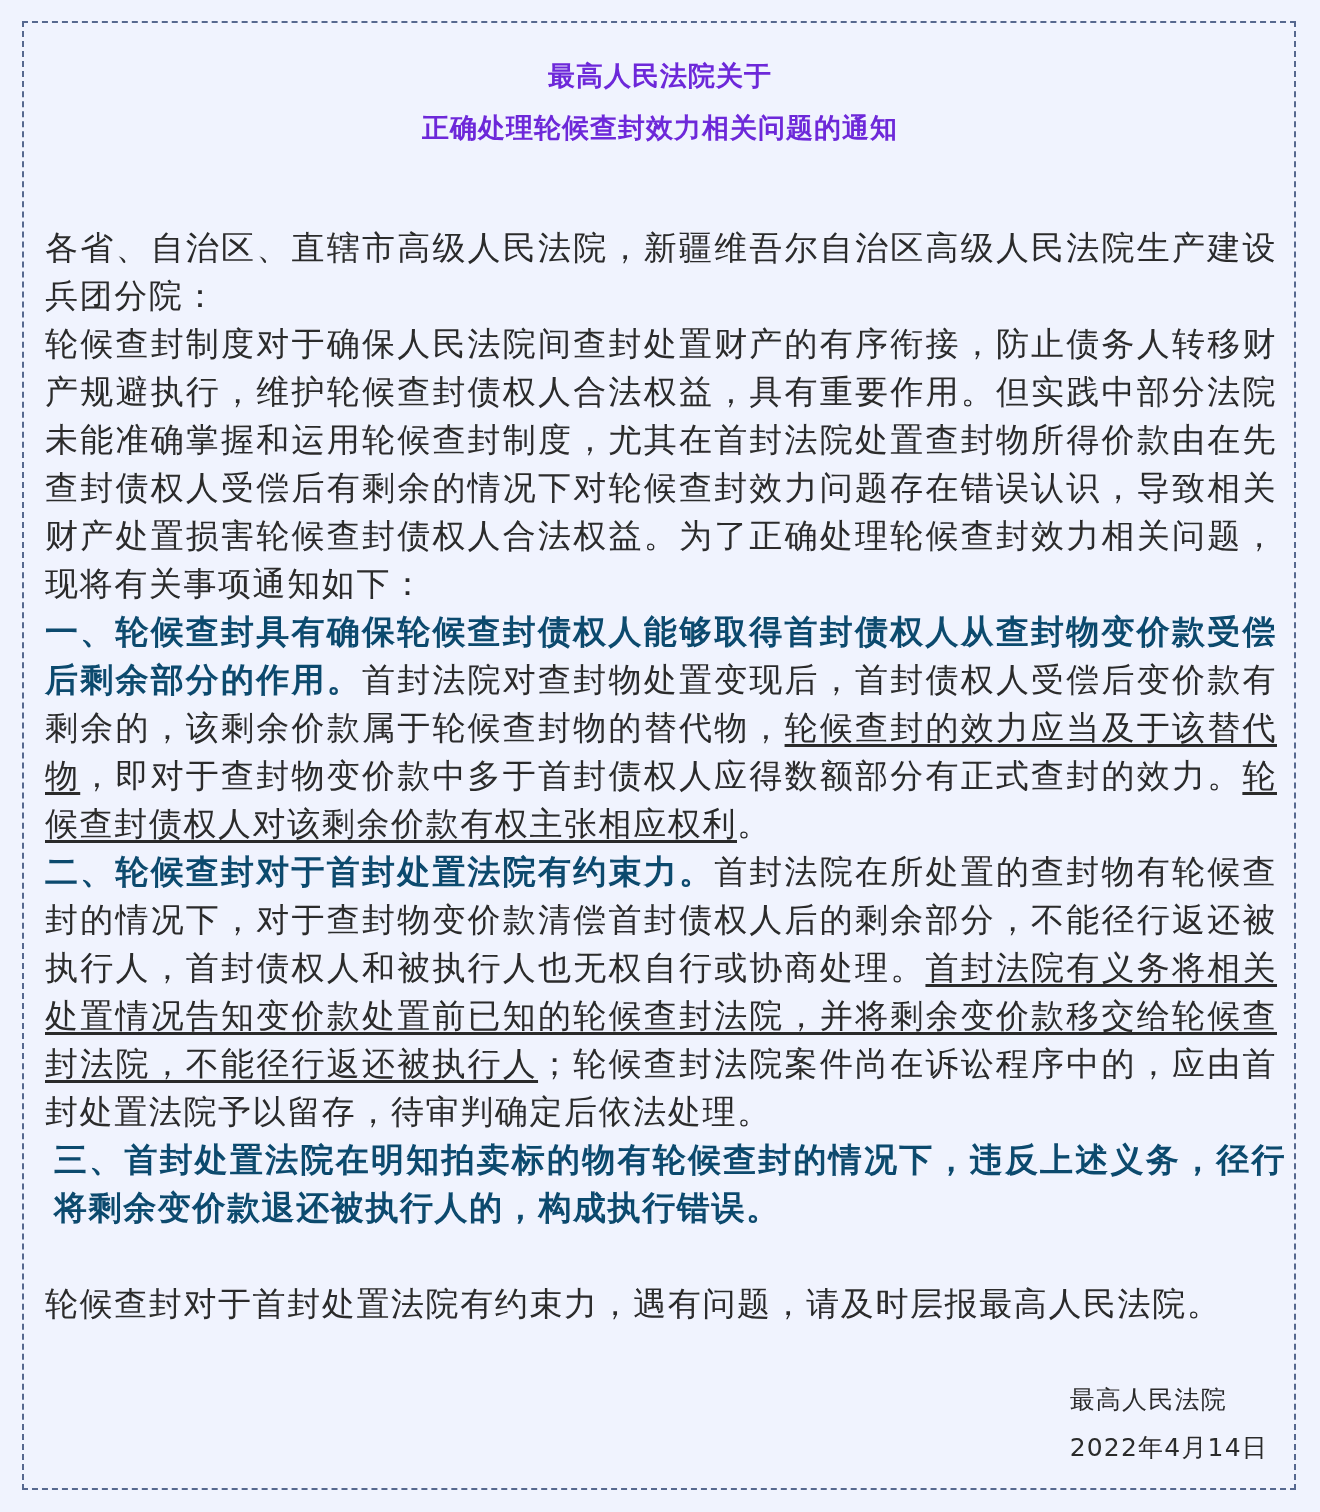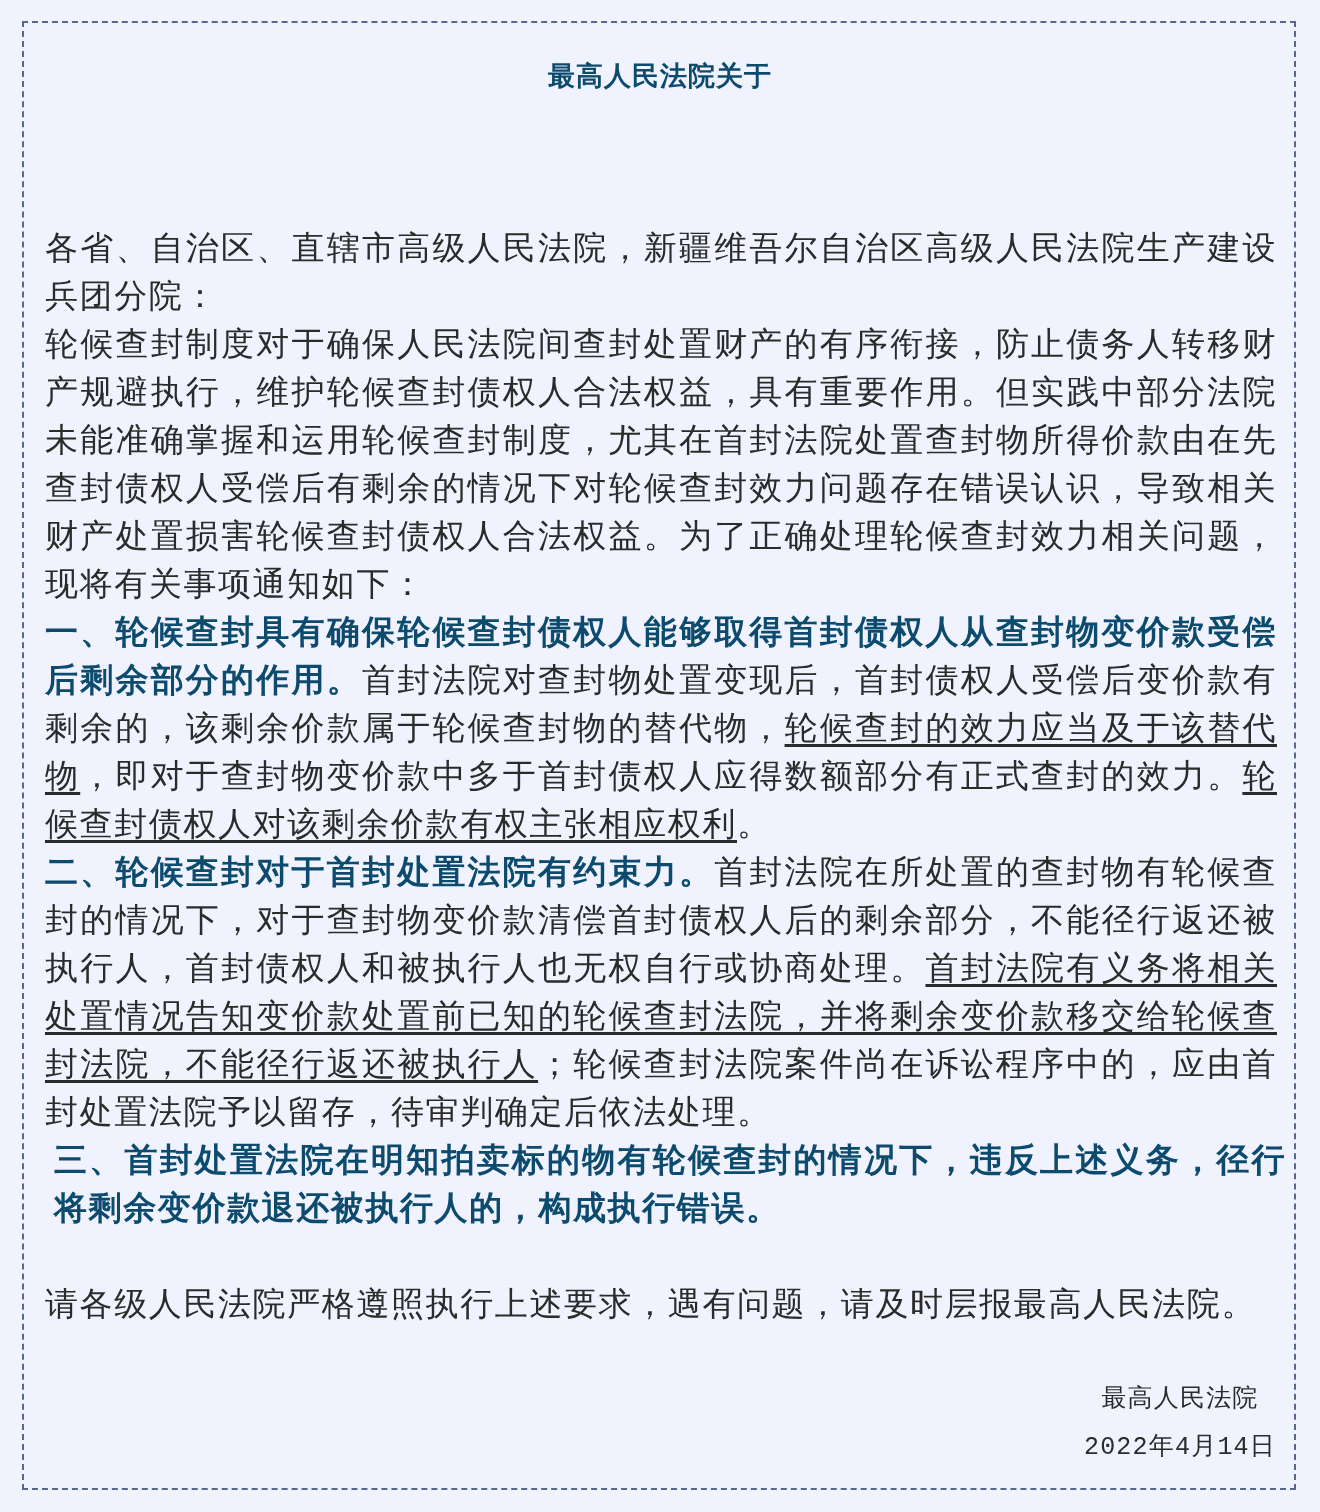--- a/index.html
+++ b/index.html
@@ -22,56 +22,56 @@
       height: 1469px;
       border: 2px dashed #56688f;
       box-sizing: border-box;
     }
     .title-block {
       position: absolute;
       left: 0;
       right: 0;
       top: 50px;
       text-align: center;
-      color: #0c4a6e;
+      color: #6d28d9;
       font-weight: bold;
       font-size: 27px;
       line-height: 52px;
       letter-spacing: 1px;
     }
     .title-line { display: block; }
     .content {
       position: absolute;
       left: 45px;
       width: 1232px;
       font-size: 33px;
       line-height: 48px;
       letter-spacing: 1.6px;
       text-align: justify;
     }
     .para { margin: 0; }
     .para b { font-weight: bold; color: #0c4a6e; }
     .para u { text-decoration: underline; text-underline-offset: 5px; }
     .sign {
       position: absolute;
-      right: 44px;
-      text-align: center;
+      right: 52px;
+      text-align: left;
       font-size: 25px;
       line-height: 48px;
       letter-spacing: 1.2px;
-      font-family: Liberation Mono, monospace;
     }
   </style>
 </head>
 <body>
 
 <div class="frame"></div>
 
 <div class="title-block">
   <span class="title-line">最高人民法院关于</span>
+  <span class="title-line">正确处理轮候查封效力相关问题的通知</span>
 </div>
 
 <div class="content" style="top:224px;">
   <p class="para">各省、自治区、直辖市高级人民法院，新疆维吾尔自治区高级人民法院生产建设兵团分院：</p>
 </div>
 
 <div class="content" style="top:320px;">
   <p class="para">轮候查封制度对于确保人民法院间查封处置财产的有序衔接，防止债务人转移财产规避执行，维护轮候查封债权人合法权益，具有重要作用。但实践中部分法院未能准确掌握和运用轮候查封制度，尤其在首封法院处置查封物所得价款由在先查封债权人受偿后有剩余的情况下对轮候查封效力问题存在错误认识，导致相关财产处置损害轮候查封债权人合法权益。为了正确处理轮候查封效力相关问题，现将有关事项通知如下：</p>
 </div>
 
@@ -81,19 +81,19 @@
 
 <div class="content" style="top:848px;">
   <p class="para"><b>二、轮候查封对于首封处置法院有约束力。</b><span>首封法院在所处置的查封物有轮候查封的情况下，对于查封物变价款清偿首封债权人后的剩余部分，不能径行返还被执行人，首封债权人和被执行人也无权自行或协商处理。</span><u>首封法院有义务将相关处置情况告知变价款处置前已知的轮候查封法院，并将剩余变价款移交给轮候查封法院，不能径行返还被执行人</u><span>；轮候查封法院案件尚在诉讼程序中的，应由首封处置法院予以留存，待审判确定后依法处理。</span></p>
 </div>
 
 <div class="content" style="top:1136px;margin-left:9px;">
   <p class="para"><b>三、首封处置法院在明知拍卖标的物有轮候查封的情况下，违反上述义务，径行将剩余变价款退还被执行人的，构成执行错误。</b></p>
 </div>
 
 <div class="content" style="top:1280px;">
-  <p class="para">请各级人民法院严格遵照执行上述要求，遇有问题，请及时层报最高人民法院。</p>
+  <p class="para">轮候查封对于首封处置法院有约束力，遇有问题，请及时层报最高人民法院。</p>
 </div>
 
 <div class="sign" style="top:1376px;">
   <div>最高人民法院</div>
   <div>2022年4月14日</div>
 </div>
 
 </body></html>

